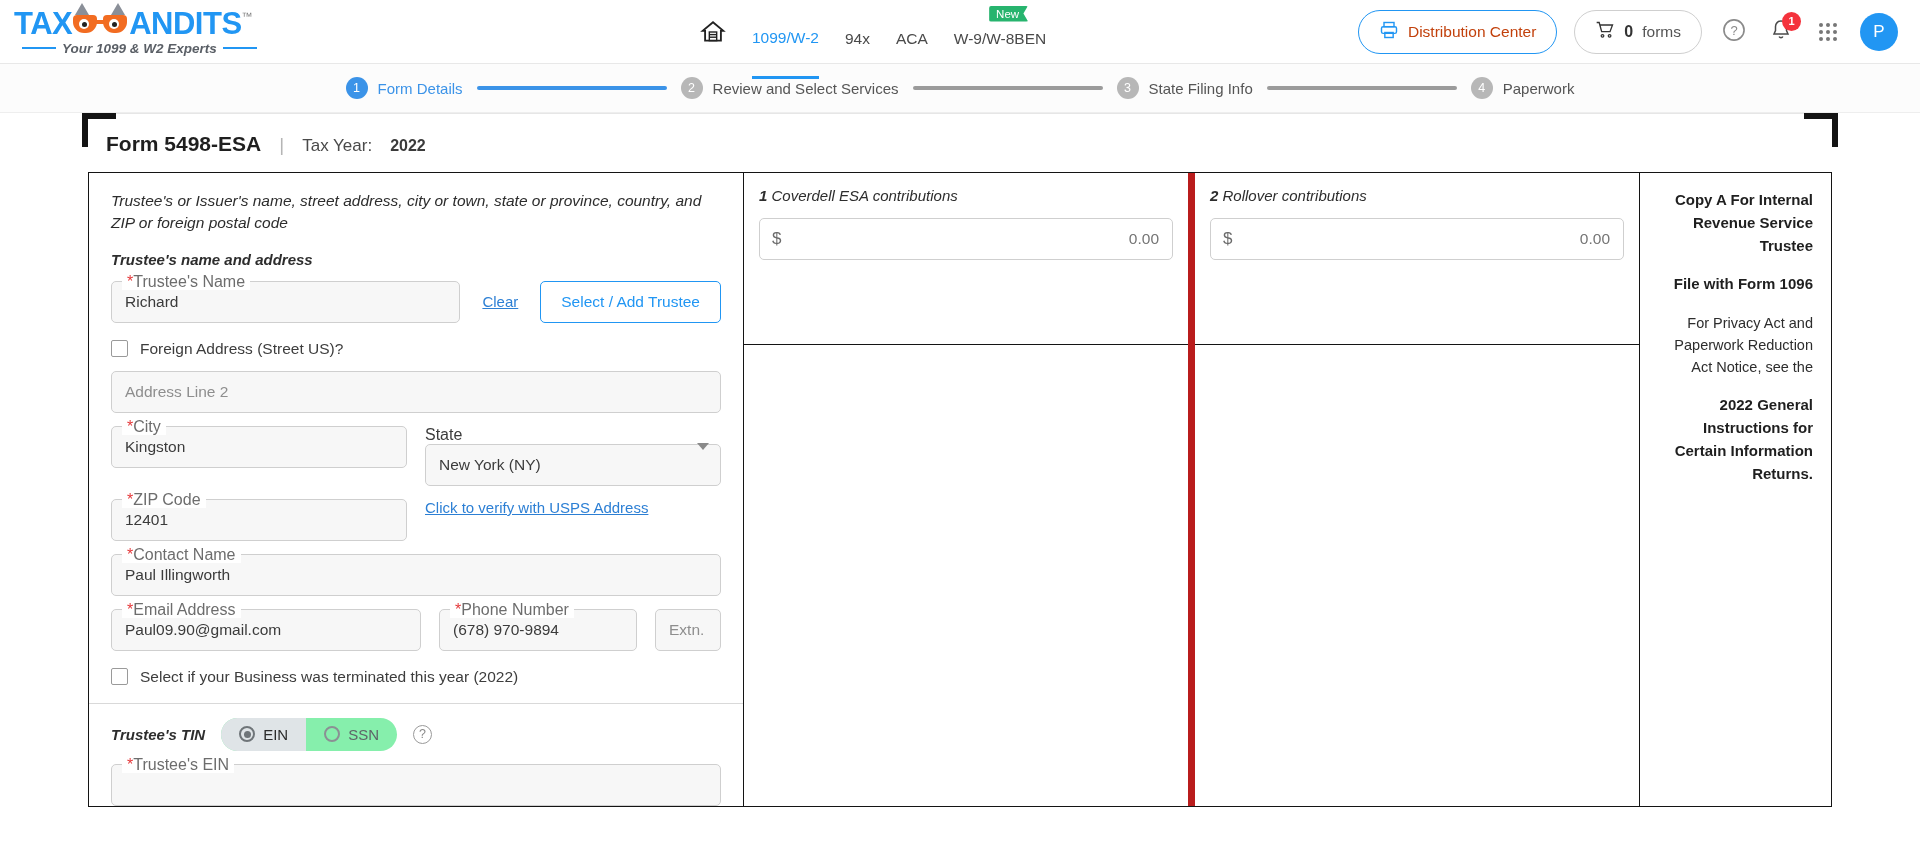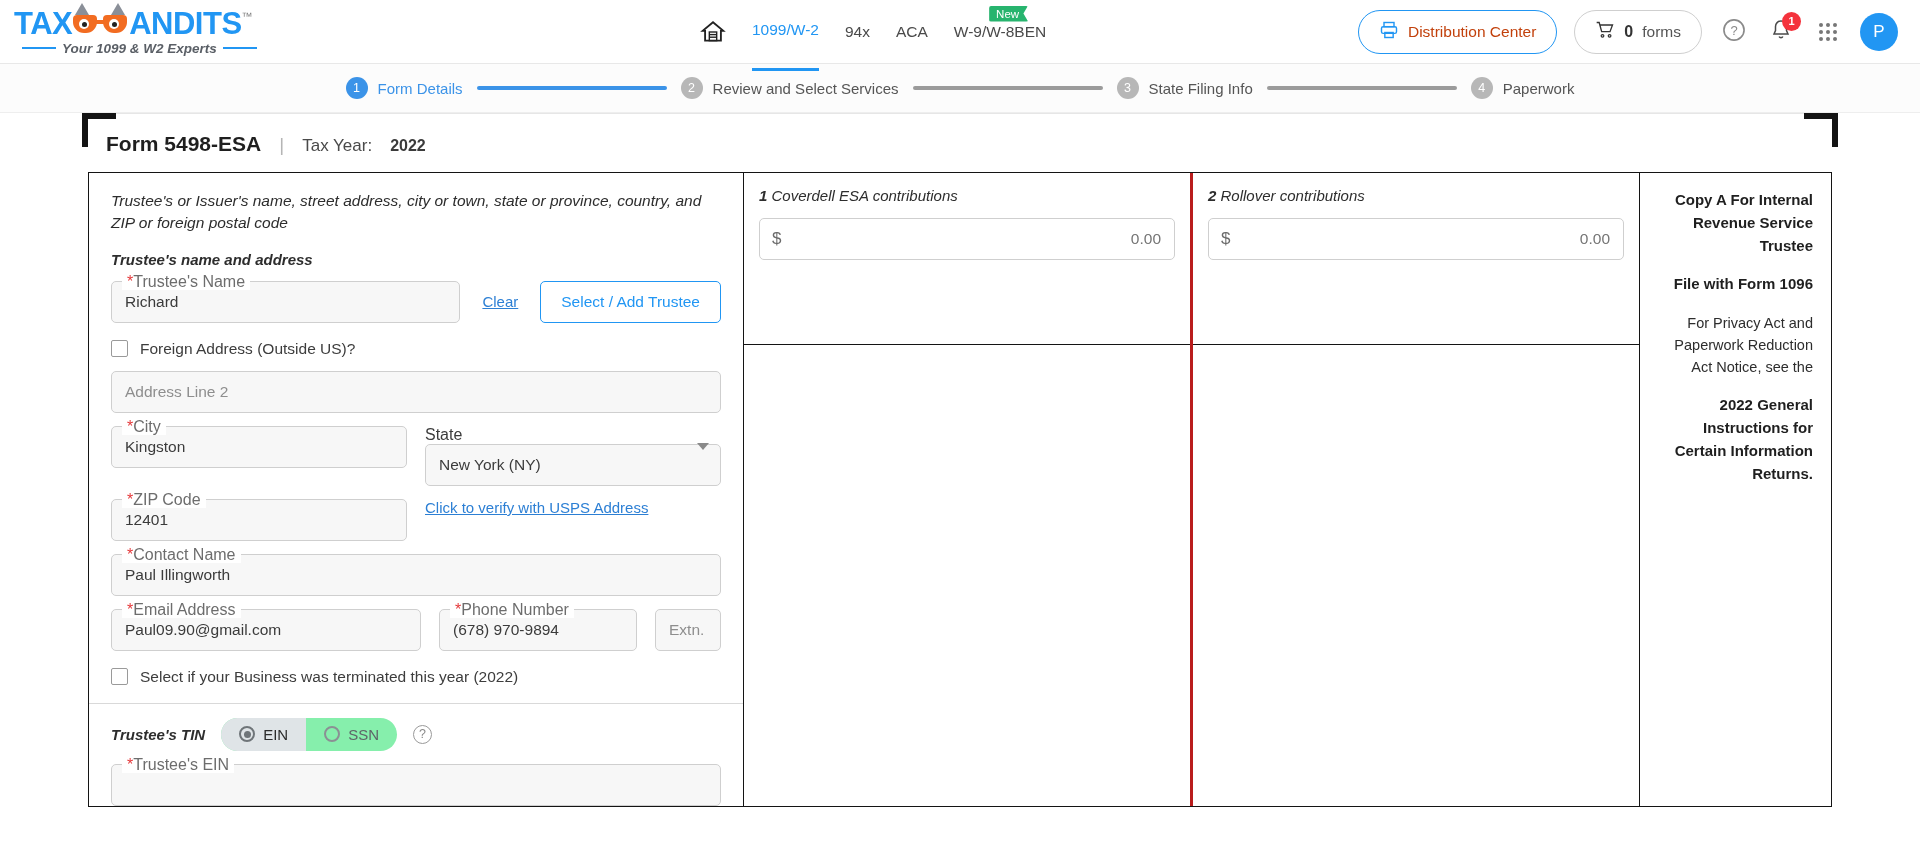--- a/index.html
+++ b/index.html
@@ -31,21 +31,21 @@
   .ear.l{left:2px;} .ear.r{right:2px;}
   .tm{ font-size:11px; color:#7a7a7a; margin-top:2px; }
   .logo-sub{ display:flex; align-items:center; gap:6px; margin-top:2px; padding-left:8px;}
   .logo-sub .ln{ flex:0 0 34px; height:2px; background:#2196f3; }
   .logo-sub .tx{ font-size:13.5px; font-style:italic; font-weight:bold; color:#5a5f66; white-space:nowrap;}
 
   .nav-center{ position:absolute; left:700px; display:flex; align-items:center; gap:26px; height:64px;}
   .home-ico{ width:26px; height:26px; }
   .nav-link{ font-size:15.5px; color:#4a4a4a; text-decoration:none; height:79px; display:flex; align-items:center; position:relative;}
   .nav-link.active{ color:#2196f3; border-bottom:3px solid #2196f3; }
-  .nav-wrap{ position:relative; display:flex; align-items:center; height:64px;}
+  .nav-wrap{ position:relative; display:flex; align-items:flex-start; height:64px;}
   .new-badge{
     position:absolute; top:6px; left:50%; transform:translateX(-28%);
     background:#27b46e; color:#fff; font-size:11.5px; padding:2px 9px 2px 7px;
     clip-path: polygon(0 0, 100% 0, 88% 50%, 100% 100%, 0 100%);
     border-radius:2px; white-space:nowrap;
   }
 
   .nav-right{ margin-left:auto; display:flex; align-items:center; gap:17px; }
   .pill{
     display:flex; align-items:center; gap:9px; border-radius:22px;
@@ -149,21 +149,21 @@
   .toggle .opt.sel{ background:#dfe4e7; color:#2b2b2b; }
   .radio{ width:16px;height:16px;border-radius:50%;border:2px solid #8b9094; display:inline-block; position:relative;}
   .radio.on{ border-color:#6f7579; }
   .radio.on:after{ content:""; position:absolute; inset:2.5px; border-radius:50%; background:#6f7579; }
   .qmark{
     width:19px;height:19px;border-radius:50%;border:1.4px solid #9a9a9a; color:#8a8a8a;
     font-size:12.5px; display:flex;align-items:center;justify-content:center; cursor:pointer;
   }
 
   
-  .box{ border-right:3px solid #b91c1c; display:flex; flex-direction:column; }
+  .box{ border-right:7px solid #b91c1c; display:flex; flex-direction:column; }
   .box:last-child{ border-right:none; }
   .box-cell{ padding:14px 15px; }
   .box-cell.top{ border-bottom:1px solid #141414; height:172px;}
   .box-title{ font-style:italic; font-size:15px; color:#2d2d2d; margin-bottom:14px;}
   .box-title b{ font-weight:bold; }
   .money{
     position:relative; border:1px solid #cfcfcf; border-radius:5px; height:42px;
     display:flex; align-items:center; background:#fff;
   }
   .money .dollar{ font-size:17px; color:#6b6b6b; padding-left:12px;}
@@ -332,21 +332,21 @@
           <div class="fld">
             <span class="legend"><span class="req">*</span><span>Trustee's Name</span></span>
             <input class="ctrl plain" value="Richard" style="">
           </div>
           <span class="clear-link">Clear</span>
           <button class="linkbtn">Select / Add Trustee</button>
         </div>
 
         <div class="chk-row">
           <span class="chkbox"></span>
-          <span class="chk-lbl">Foreign Address (Outside US)?</span>
+          <span class="chk-lbl">Foreign Address (Street US)?</span>
         </div>
 
         <div class="row">
           <div class="fld">
             <input class="ctrl plain" placeholder="Address Line 2" style="">
           </div>
         </div>
 
         <div class="row">
           <div class="fld">

